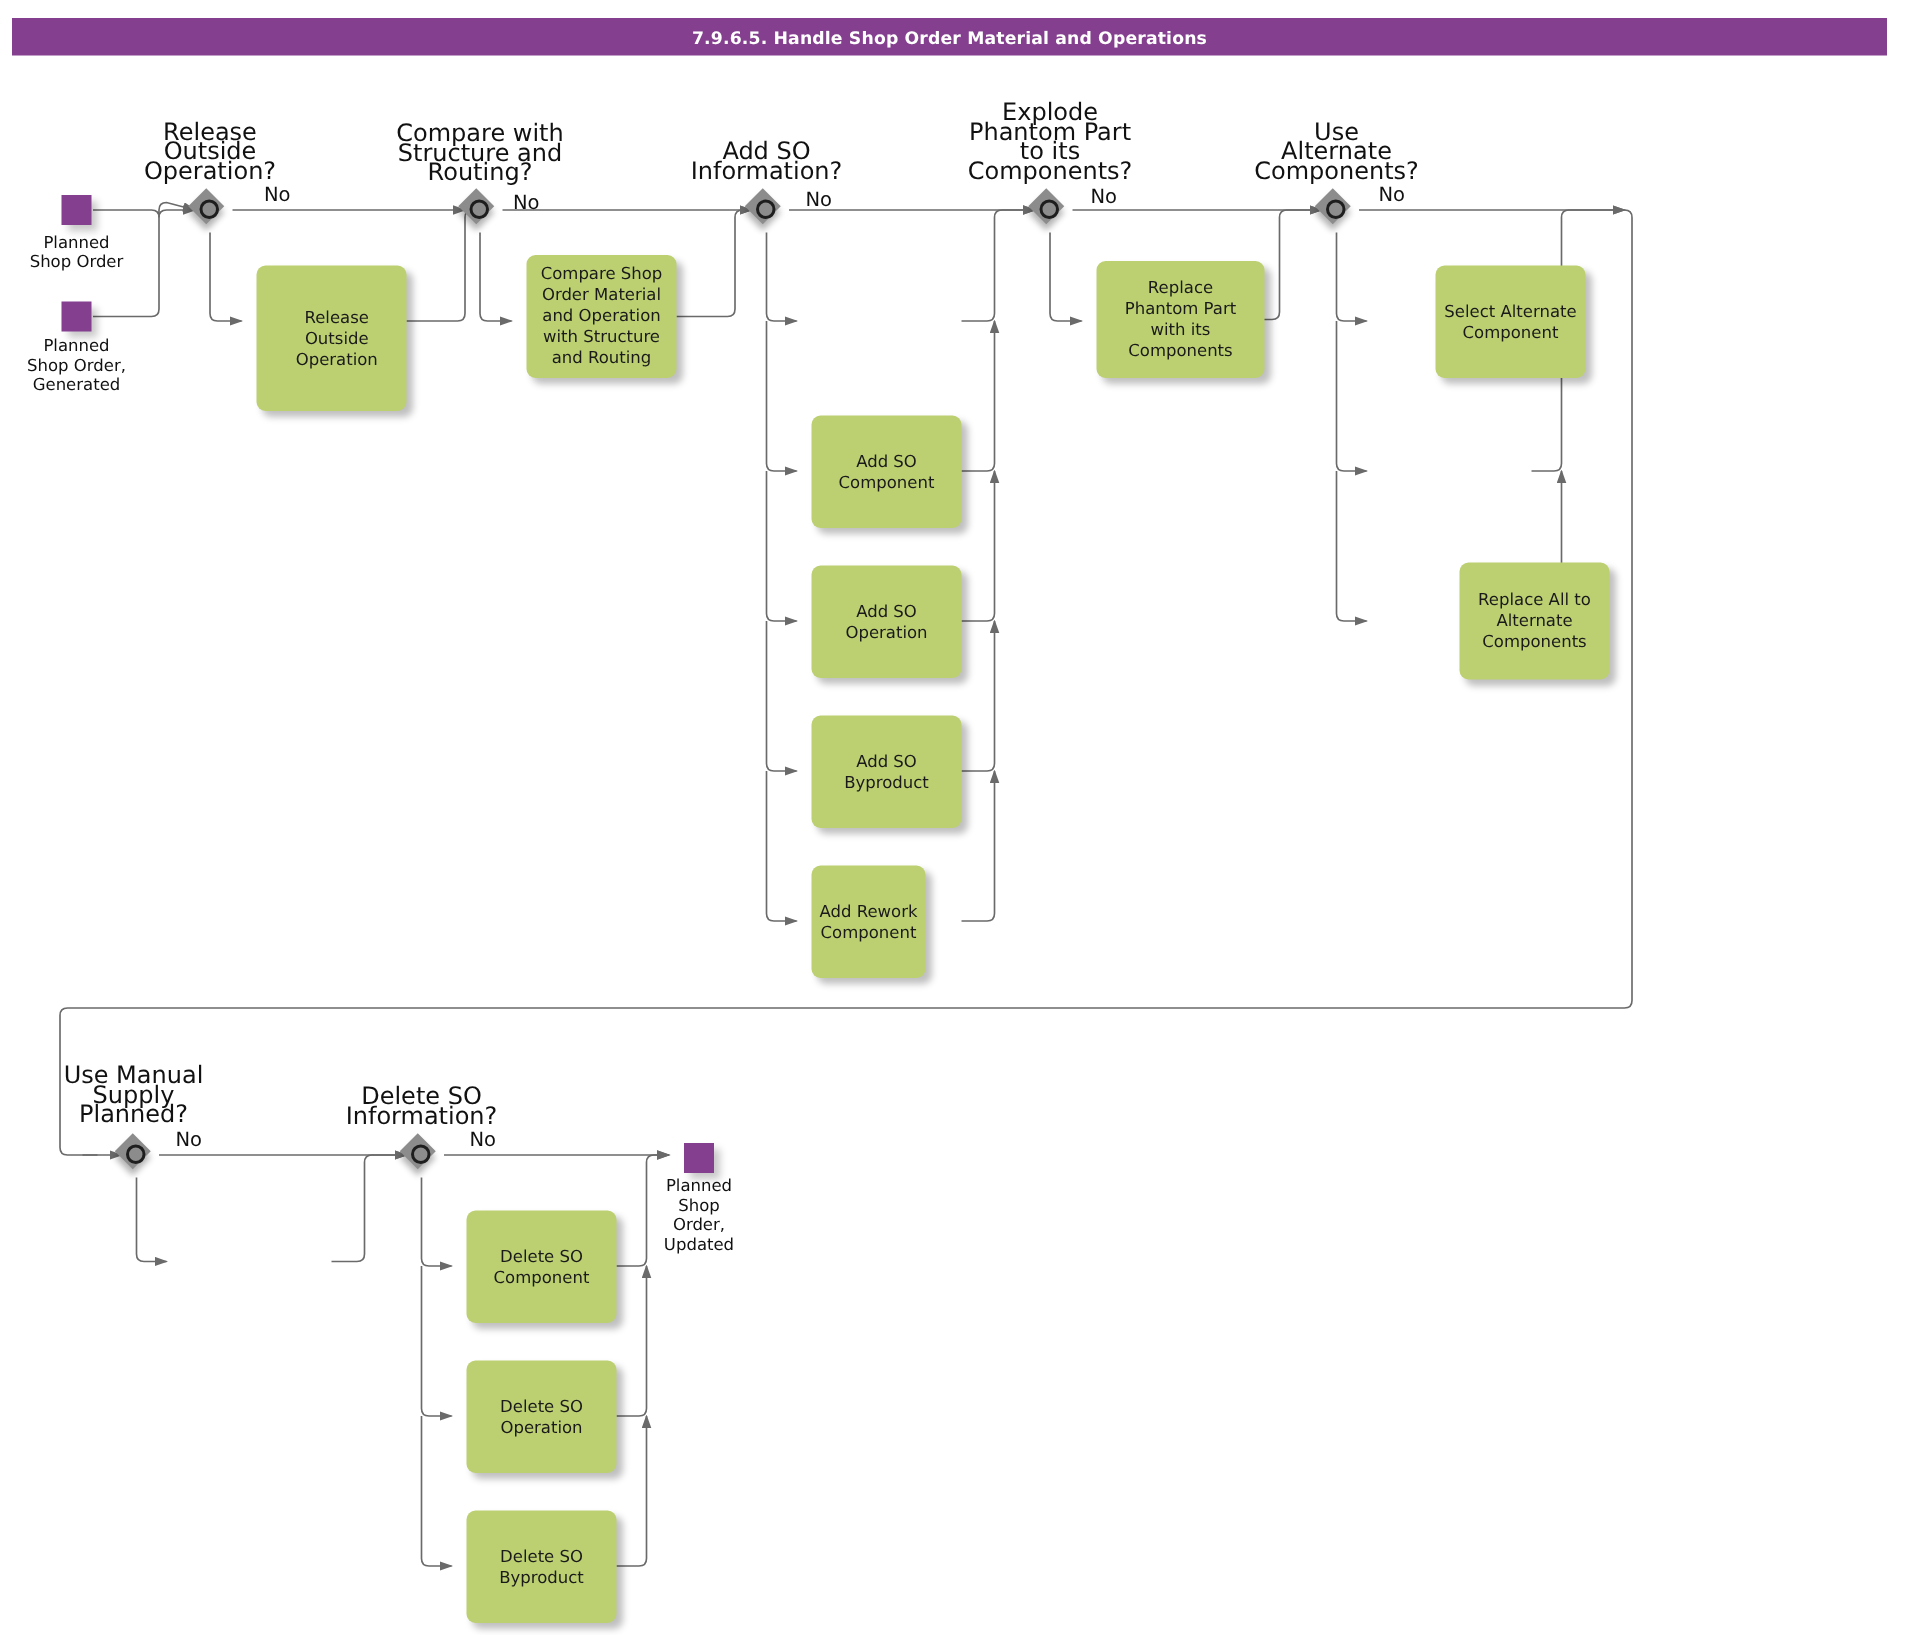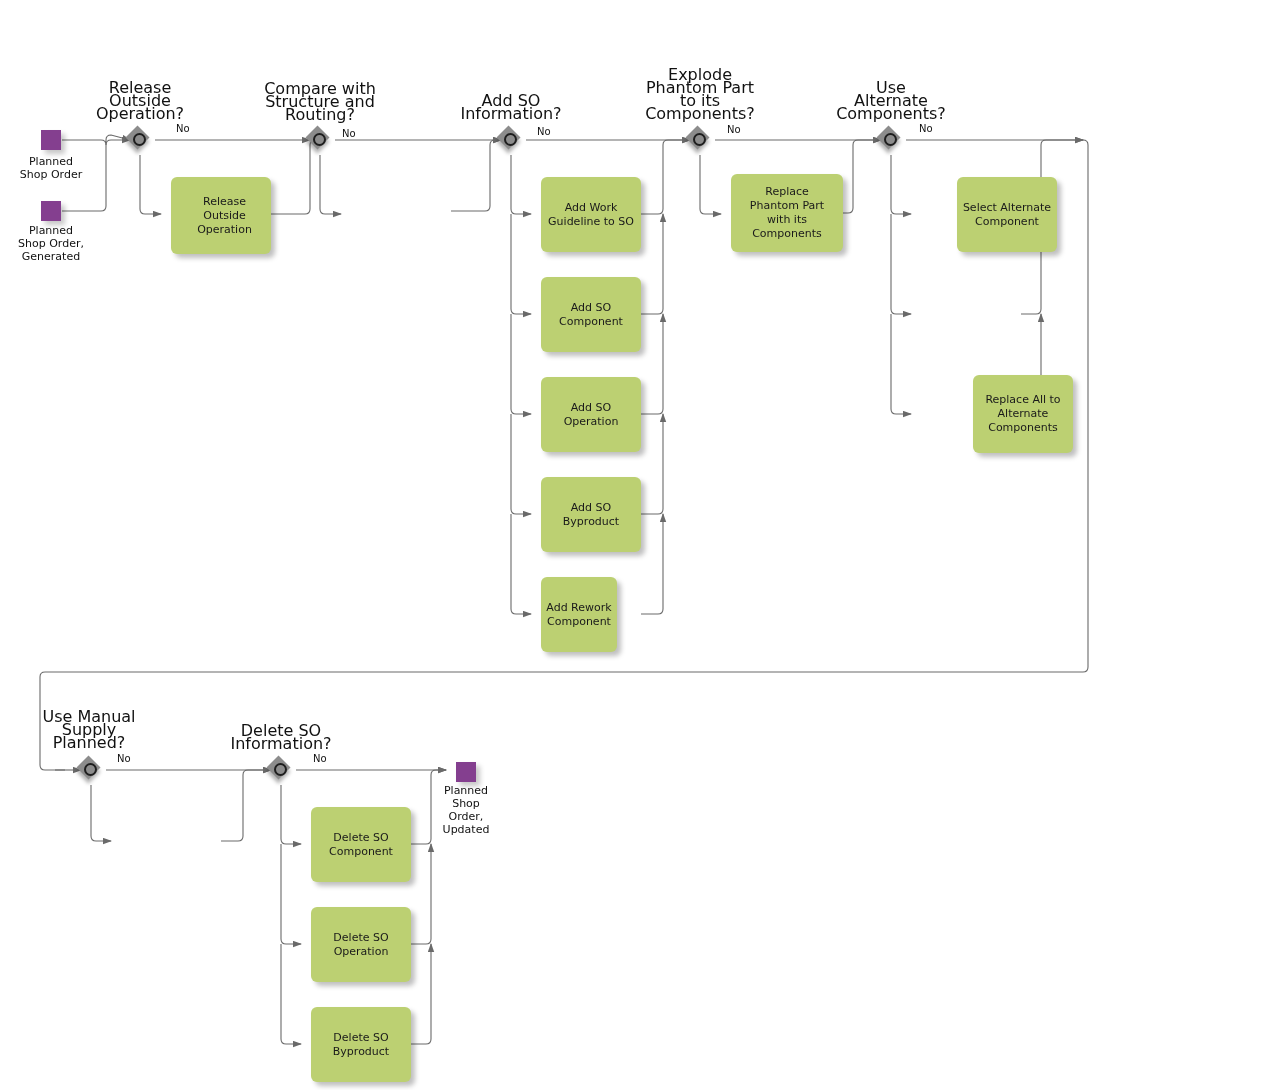--- a/index.html
+++ b/index.html
@@ -37,37 +37,38 @@
   }
   .gw .ring{
     position:absolute;left:7px;top:7px;width:9px;height:9px;
     border:2.5px solid #1e1e1e;border-radius:50%;background:#8c8c8c;
   }
   .gw-label{
     position:absolute;text-align:center;font-size:16px;line-height:13px;
     color:#111;white-space:pre-line;font-family:"DejaVu Sans", sans-serif;
   }
   .edge-label{
-    position:absolute;font-size:10px;color:#111;
+    position:absolute;font-size:13px;color:#111;
     font-family:"DejaVu Sans", sans-serif;
   }
 
   
   .evt{position:absolute;width:20px;height:20px;background:#843f8f;
        box-shadow:4px 4px 5px rgba(0,0,0,.22);}
   .evt-label{
     position:absolute;text-align:center;font-size:11px;line-height:13px;
     color:#111;white-space:pre-line;font-family:"DejaVu Sans", sans-serif;
   }
 </style>
 </head>
 <body>
 
 <div id="page">
 
+  <div class="title-bar">7.9.6.5. Handle Shop Order Material and Operations</div>
 
   <svg id="wires" viewBox="0 0 1280 1090" xmlns="http://www.w3.org/2000/svg">
     <defs>
       <marker id="ah" markerWidth="9" markerHeight="9" refX="8" refY="3.2" orient="auto" markerUnits="userSpaceOnUse">
         <path d="M0,0 L9,3.2 L0,6.4 Z" fill="#6a6a6a"></path>
       </marker>
     </defs>
     <g fill="none" stroke="#6a6a6a" stroke-width="1.1" marker-end="url(#ah)">
 
       <path d="M62,140 L101,140 Q106,140 106,145 L106,140 Q106,135 111,135 L130,140"></path>
@@ -197,26 +198,29 @@
   <div class="edge-label" style="left:117px;top:753px;">No</div>
 
   <div class="gw" style="left:267px;top:756px;">
     <div class="dia"></div>
     <div class="ring"></div>
   </div>
   <div class="gw-label" style="left: 222px; top: 724px; width: 118px; white-space: pre-line;">Delete SO
 Information?</div>
   <div class="edge-label" style="left:313px;top:753px;">No</div>
 
-  <div class="task" style="left: 171px; top: 177px; width: 100px; height: 77px; white-space: pre-line; padding-left: 12px;">Release Outside
+  <div class="task" style="left: 171px; top: 177px; width: 100px; height: 97px; white-space: pre-line; padding-left: 12px;">Release Outside
 Operation</div>
 
-
-  <div class="task" style="left: 541px; top: 177px; width: 100px; height: 75px; white-space: pre-line;">Add Work
-Guideline to SO</div>
+  <div class="task" style="left: 351px; top: 170px; width: 100px; height: 82px; white-space: pre-line;">Compare Shop
+Order Material
+and Operation
+with Structure
+and Routing</div>
+
   <div class="task" style="left: 541px; top: 277px; width: 100px; height: 75px; white-space: pre-line;">Add SO
 Component</div>
   <div class="task" style="left: 541px; top: 377px; width: 100px; height: 75px; white-space: pre-line;">Add SO
 Operation</div>
   <div class="task" style="left: 541px; top: 477px; width: 100px; height: 75px; white-space: pre-line;">Add SO
 Byproduct</div>
   <div class="task" style="left: 541px; top: 577px; width: 76px; height: 75px; white-space: pre-line;">Add Rework
 Component</div>
 
   <div class="task" style="left: 731px; top: 174px; width: 112px; height: 78px; white-space: pre-line;">Replace

